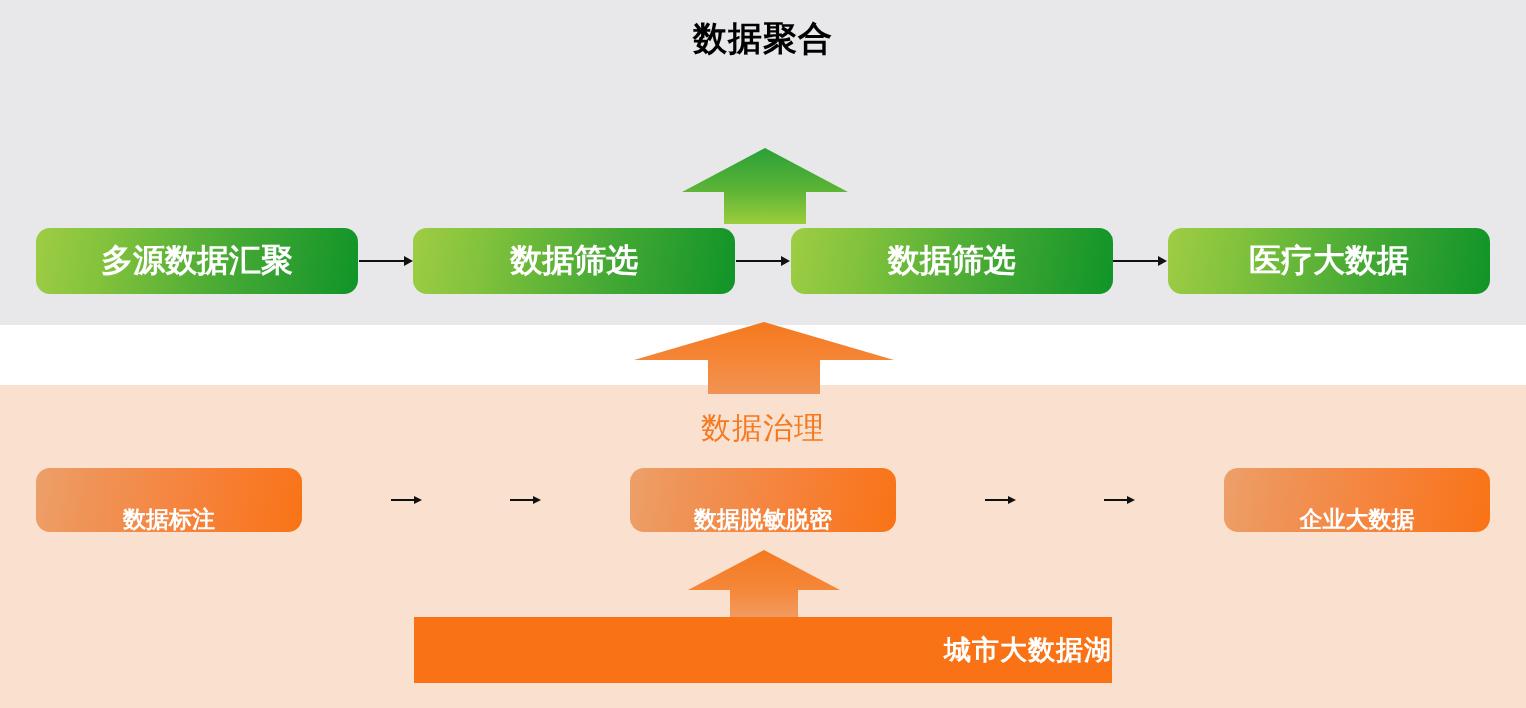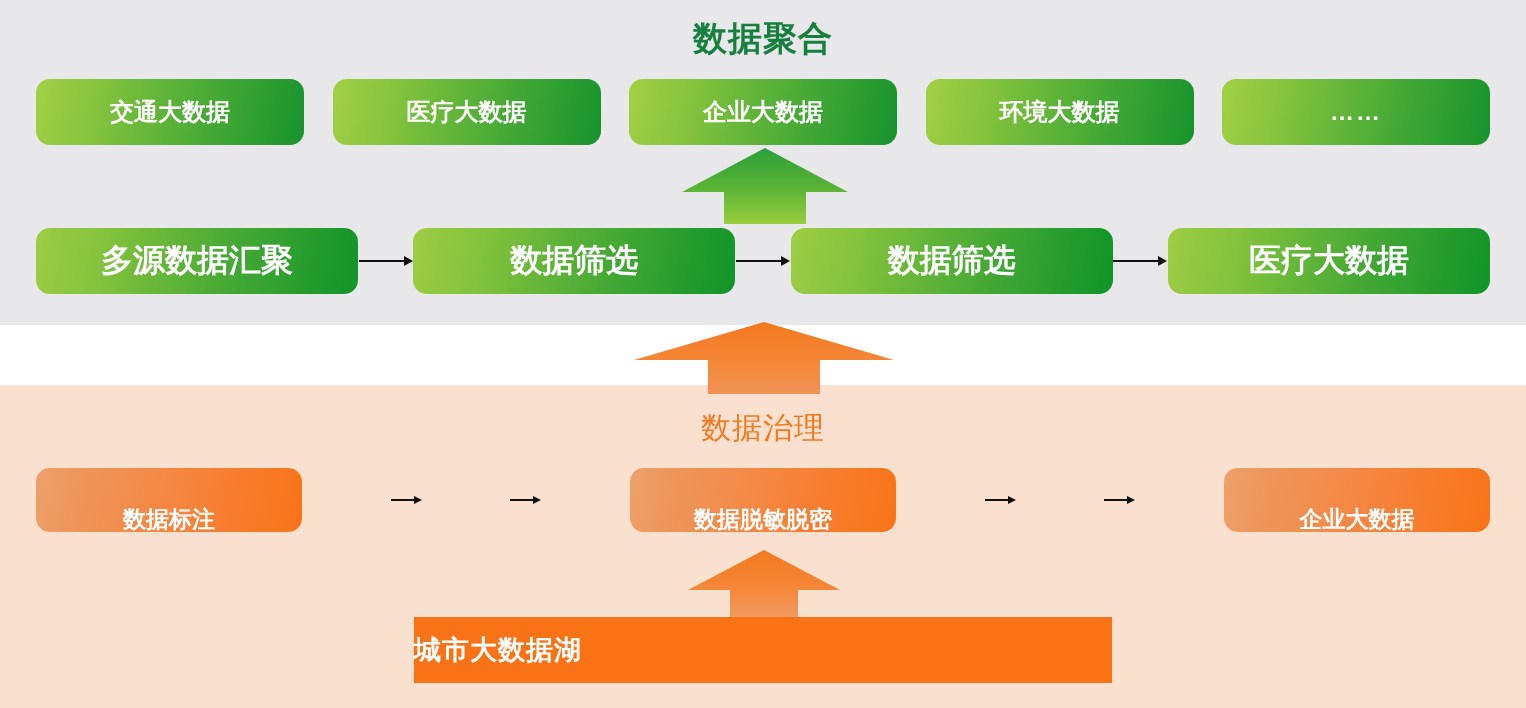--- a/index.html
+++ b/index.html
@@ -33,21 +33,21 @@
   }
 
   
   .title {
     position: absolute;
     left: 0; top: 16px;
     width: 1526px;
     text-align: center;
     font-size: 34px;
     font-weight: bold;
-    color: #15803d;
+    color: #000000;
     letter-spacing: 1px;
   }
 
   .subtitle {
     position: absolute;
     left: 0; top: 408px;
     width: 1526px;
     text-align: center;
     font-size: 30px;
     font-weight: normal;
@@ -155,21 +155,21 @@
   .block-arrow svg { display: block; }
 
   
   #data-lake {
     position: absolute;
     left: 414px; top: 617px;
     width: 698px; height: 66px;
     background: #f97316;
     display: flex;
     align-items: center;
-    justify-content: flex-start;
+    justify-content: flex-end;
     color: #ffffff;
     font-weight: bold;
     font-size: 27px;
     letter-spacing: 1px;
   }
 </style>
 </head>
 <body>
 
 <div id="diagram">
@@ -212,37 +212,20 @@
         <linearGradient id="gOrangeUp2" x1="0" y1="0" x2="0" y2="1">
           <stop offset="0%" stop-color="#f4791f"></stop>
           <stop offset="60%" stop-color="#f5883a"></stop>
           <stop offset="100%" stop-color="#f09b62"></stop>
         </linearGradient>
       </defs>
       <path d="M76 0 L152 40 L110 40 L110 68 L42 68 L42 40 L0 40 Z" fill="url(#gOrangeUp2)"></path>
     </svg>
   </div>
 
-  <div class="row" id="row-sources">
-    <div class="chip green-grad">
-      <span>交通大数据</span>
-    </div>
-    <div class="chip green-grad">
-      <span>医疗大数据</span>
-    </div>
-    <div class="chip green-grad">
-      <span>企业大数据</span>
-    </div>
-    <div class="chip green-grad">
-      <span>环境大数据</span>
-    </div>
-    <div class="chip green-grad dots">
-      <span>……</span>
-    </div>
-  </div>
 
   <div class="row" id="row-pipeline">
     <div class="chip green-grad-alt">
       <span>多源数据汇聚</span>
     </div>
     <div class="arrow-right arrow-long">
       <span class="shaft"></span>
       <span class="head"></span>
     </div>
     <div class="chip green-grad-alt">

